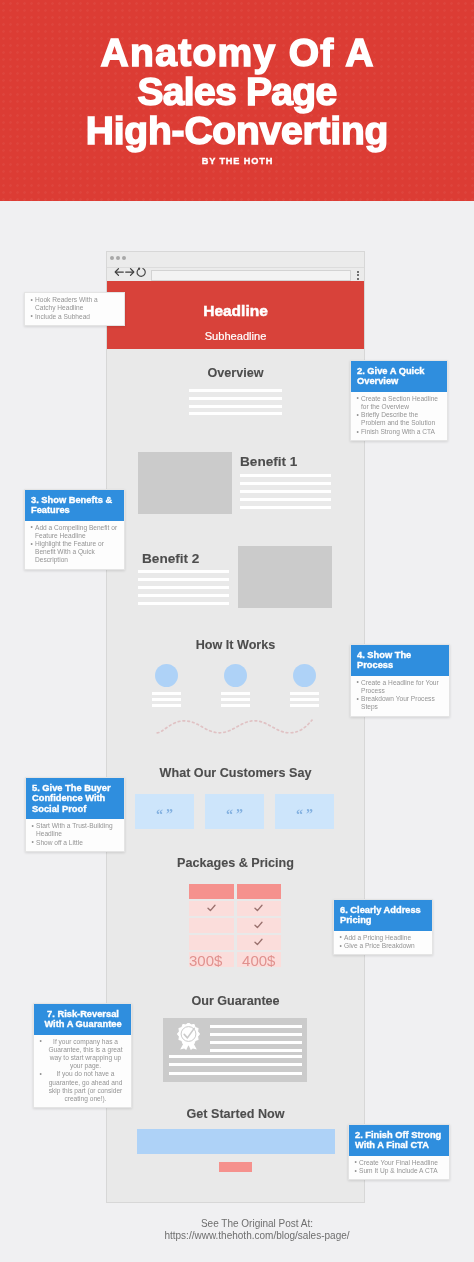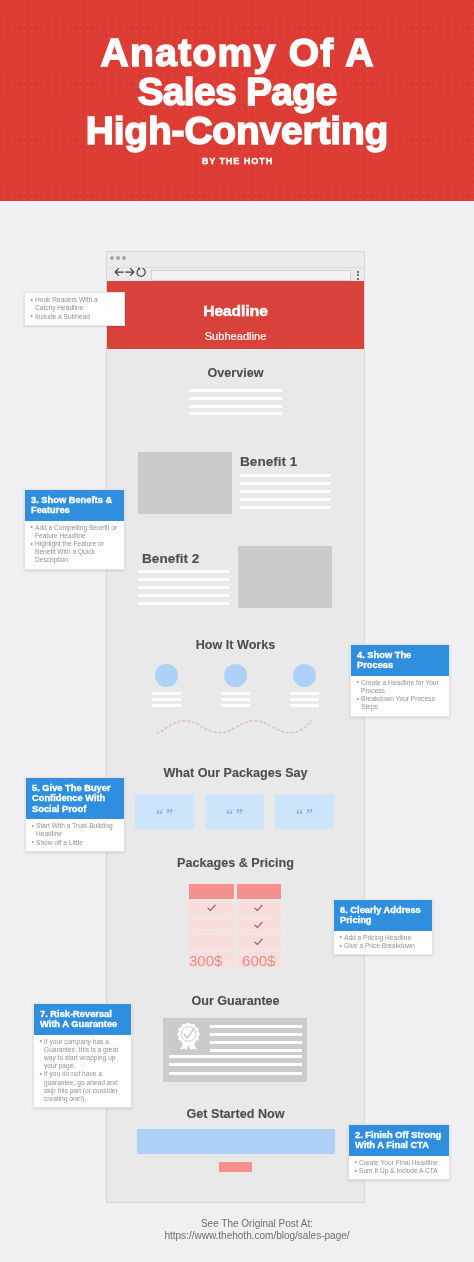--- a/index.html
+++ b/index.html
@@ -174,21 +174,21 @@
   <div class="m-line" style="left:221px;top:698px;width:29px;"></div>
   <div class="m-line" style="left:221px;top:704px;width:29px;"></div>
   <div class="m-circle" style="left:293px;top:664px;"></div>
   <div class="m-line" style="left:290px;top:692px;width:29px;"></div>
   <div class="m-line" style="left:290px;top:698px;width:29px;"></div>
   <div class="m-line" style="left:290px;top:704px;width:29px;"></div>
   <svg style="position:absolute;left:154px;top:714px;" width="162" height="26">
     <path d="M3.2,18.8 C9,18.8 17,6.8 30.5,6.8 C44,6.8 52,18.8 65.5,18.8 C79,18.8 87,6.8 100.5,6.8 C114,6.8 122,18.8 135.5,18.8 C147,18.8 153,11.5 158,6.2" fill="none" stroke="#e0c2c4" stroke-width="1.7" stroke-linecap="round" stroke-dasharray="1.7 3.1"></path>
   </svg>
 
-  <div class="m-title" style="left:107px;top:767px;width:257px;">What Our Packages Say</div>
+  <div class="m-title" style="left:107px;top:767px;width:257px;">What Our Customers Say</div>
   <div class="m-tcard" style="left:135px;top:794px;">
     <div class="m-tq">“”</div>
   </div>
   <div class="m-tcard" style="left:205px;top:794px;">
     <div class="m-tq">“”</div>
   </div>
   <div class="m-tcard" style="left:275px;top:794px;">
     <div class="m-tq">“”</div>
   </div>
 
@@ -209,21 +209,21 @@
   <div class="pr-chk" style="left:236.5px;top:904px;width:44.5px;"><svg width="9" height="8" viewBox="0 0 9 8">
         <path d="M1 4.2 L3.4 6.6 L8 1.2" fill="none" stroke="#9a716e" stroke-width="1.35" stroke-linecap="round" stroke-linejoin="round"></path>
       </svg></div>
   <div class="pr-chk" style="left:236.5px;top:921px;width:44.5px;"><svg width="9" height="8" viewBox="0 0 9 8">
         <path d="M1 4.2 L3.4 6.6 L8 1.2" fill="none" stroke="#9a716e" stroke-width="1.35" stroke-linecap="round" stroke-linejoin="round"></path>
       </svg></div>
   <div class="pr-chk" style="left:236.5px;top:938px;width:44.5px;"><svg width="9" height="8" viewBox="0 0 9 8">
         <path d="M1 4.2 L3.4 6.6 L8 1.2" fill="none" stroke="#9a716e" stroke-width="1.35" stroke-linecap="round" stroke-linejoin="round"></path>
       </svg></div>
   <div class="pr-price" style="left:189px;top:953px;width:22px;">300$</div>
-  <div class="pr-price" style="left:236.5px;top:953px;width:44.5px;">600$</div>
+  <div class="pr-price" style="left:236.5px;top:953px;width:44.5px;">400$</div>
 
   <div class="m-title" style="left:107px;top:995px;width:257px;">Our Guarantee</div>
   <div class="m-img" style="left:163px;top:1018px;width:144px;height:64px;"></div>
   <svg style="position:absolute;left:175.5px;top:1022.5px;" width="25" height="27" viewBox="0 0 25 27">
     <path d="M8.6 18.3 L4.2 26.6 L8.1 25.4 L10.2 27.0 L13.2 20.6 Z" fill="#fff"></path>
     <path d="M16.4 18.3 L20.8 26.6 L16.9 25.4 L14.8 27.0 L11.8 20.6 Z" fill="#fff"></path>
     <path d="M12.50,0.00 L14.91,2.02 L18.00,1.47 L19.08,4.42 L22.03,5.50 L21.48,8.59 L23.50,11.00 L21.48,13.41 L22.03,16.50 L19.08,17.58 L18.00,20.53 L14.91,19.98 L12.50,22.00 L10.09,19.98 L7.00,20.53 L5.92,17.58 L2.97,16.50 L3.52,13.41 L1.50,11.00 L3.52,8.59 L2.97,5.50 L5.92,4.42 L7.00,1.47 L10.09,2.02 Z" fill="#fff" stroke="#fff" stroke-width="1.1" stroke-linejoin="round"></path>
     <circle cx="12.5" cy="11.0" r="7.4" fill="none" stroke="#cbcbcb" stroke-width="1.0"></circle>
     <path d="M8.2 11.4 L11.4 14.9 L18.2 5.4" fill="none" stroke="#cbcbcb" stroke-width="1.6" stroke-linecap="round" stroke-linejoin="round"></path>
   </svg>
@@ -241,20 +241,30 @@
 
   <div class="co" style="left:24px;top:292px;width:101px;">
     <div class="co-b">
         <ul>
       <li>Hook Readers With a Catchy Headline</li>
       <li>Include a Subhead</li>
     </ul>
       </div>
   </div>
 
+  <div class="co" style="left:350px;top:360px;width:98px;">
+    <div class="co-h">2. Give A Quick Overview</div>
+    <div class="co-b">
+        <ul>
+      <li>Create a Section Headline for the Overview</li>
+      <li>Briefly Describe the Problem and the Solution</li>
+      <li>Finish Strong With a CTA</li>
+    </ul>
+      </div>
+  </div>
 
   <div class="co" style="left:24px;top:489px;width:101px;">
     <div class="co-h">3. Show Benefts &amp; Features</div>
     <div class="co-b">
         <ul>
       <li>Add a Compelling Benefit or Feature Headline</li>
       <li>Highlight the Feature or Benefit With a Quick Description</li>
     </ul>
       </div>
   </div>
@@ -282,21 +292,21 @@
   <div class="co" style="left:333px;top:899px;width:100px;">
     <div class="co-h">6. Clearly Address Pricing</div>
     <div class="co-b">
         <ul>
       <li>Add a Pricing Headline</li>
       <li>Give a Price Breakdown</li>
     </ul>
       </div>
   </div>
 
-  <div class="co" style="left:33px;top:1003px;width:99px;">
+  <div class="co" style="left:33px;top:1003px;width:99px;text-align:center;">
     <div class="co-h">7. Risk-Reversal With A Guarantee</div>
     <div class="co-b">
         <ul>
       <li>If your company has a Guarantee, this is a great way to start wrapping up your page.</li>
       <li>If you do not have a guarantee, go ahead and skip this part (or consider creating one!).</li>
     </ul>
       </div>
   </div>
 
   <div class="co" style="left:348px;top:1124px;width:102px;">

